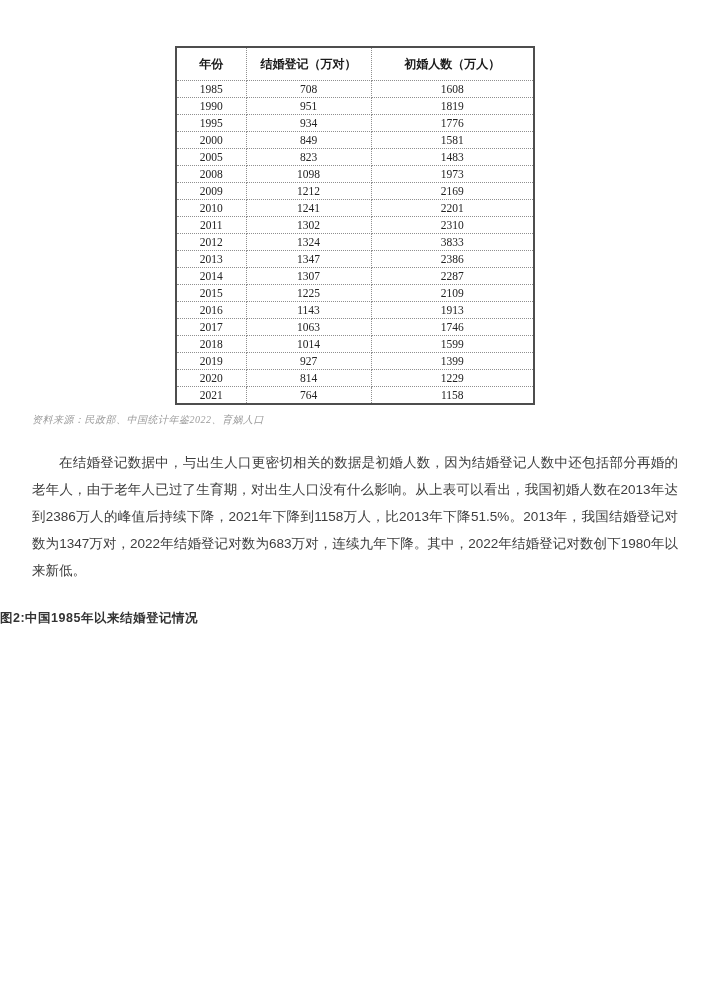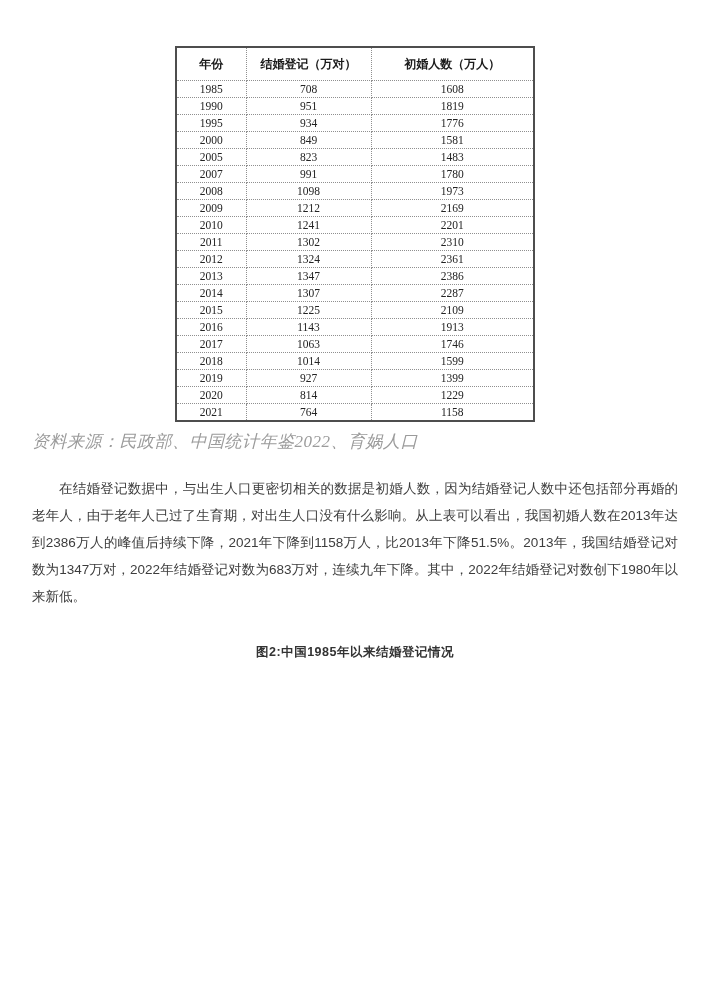--- a/index.html
+++ b/index.html
@@ -41,40 +41,39 @@
     color: #222222;
     text-align: center;
     height: 16px;
     line-height: 16px;
     padding: 0;
   }
   .source-note {
     margin: 8px 32px 0 32px;
     font-family: "Liberation Serif", "DejaVu Serif", serif;
     font-style: italic;
-    font-size: 17px;
+    font-size: 10px;
     letter-spacing: 0.5px;
     color: #9b9b9b;
   }
   .body-paragraph {
     margin: 22px 32px 0 32px;
     font-family: "Liberation Sans", "DejaVu Sans", sans-serif;
     font-size: 13.5px;
     line-height: 27px;
     color: #3d3d3d;
     text-align: justify;
     text-indent: 2em;
   }
   .figure-caption {
-    margin-top: 34px;
+    margin-top: 26px;
     font-family: "Liberation Sans", "DejaVu Sans", sans-serif;
     font-size: 12.5px;
     font-weight: bold;
     color: #333333;
-    text-align: center;
     letter-spacing: 0.5px;
   }
 </style>
 </head>
 <body>
 
 <div class="page">
 
   <table class="data-table">
     <colgroup>
@@ -109,25 +108,20 @@
           <td>2000</td>
           <td>849</td>
           <td>1581</td>
         </tr>
         <tr>
           <td>2005</td>
           <td>823</td>
           <td>1483</td>
         </tr>
         <tr>
-          <td>2007</td>
-          <td>991</td>
-          <td>1780</td>
-        </tr>
-        <tr>
           <td>2008</td>
           <td>1098</td>
           <td>1973</td>
         </tr>
         <tr>
           <td>2009</td>
           <td>1212</td>
           <td>2169</td>
         </tr>
         <tr>
@@ -136,21 +130,21 @@
           <td>2201</td>
         </tr>
         <tr>
           <td>2011</td>
           <td>1302</td>
           <td>2310</td>
         </tr>
         <tr>
           <td>2012</td>
           <td>1324</td>
-          <td>2361</td>
+          <td>3833</td>
         </tr>
         <tr>
           <td>2013</td>
           <td>1347</td>
           <td>2386</td>
         </tr>
         <tr>
           <td>2014</td>
           <td>1307</td>
           <td>2287</td>

